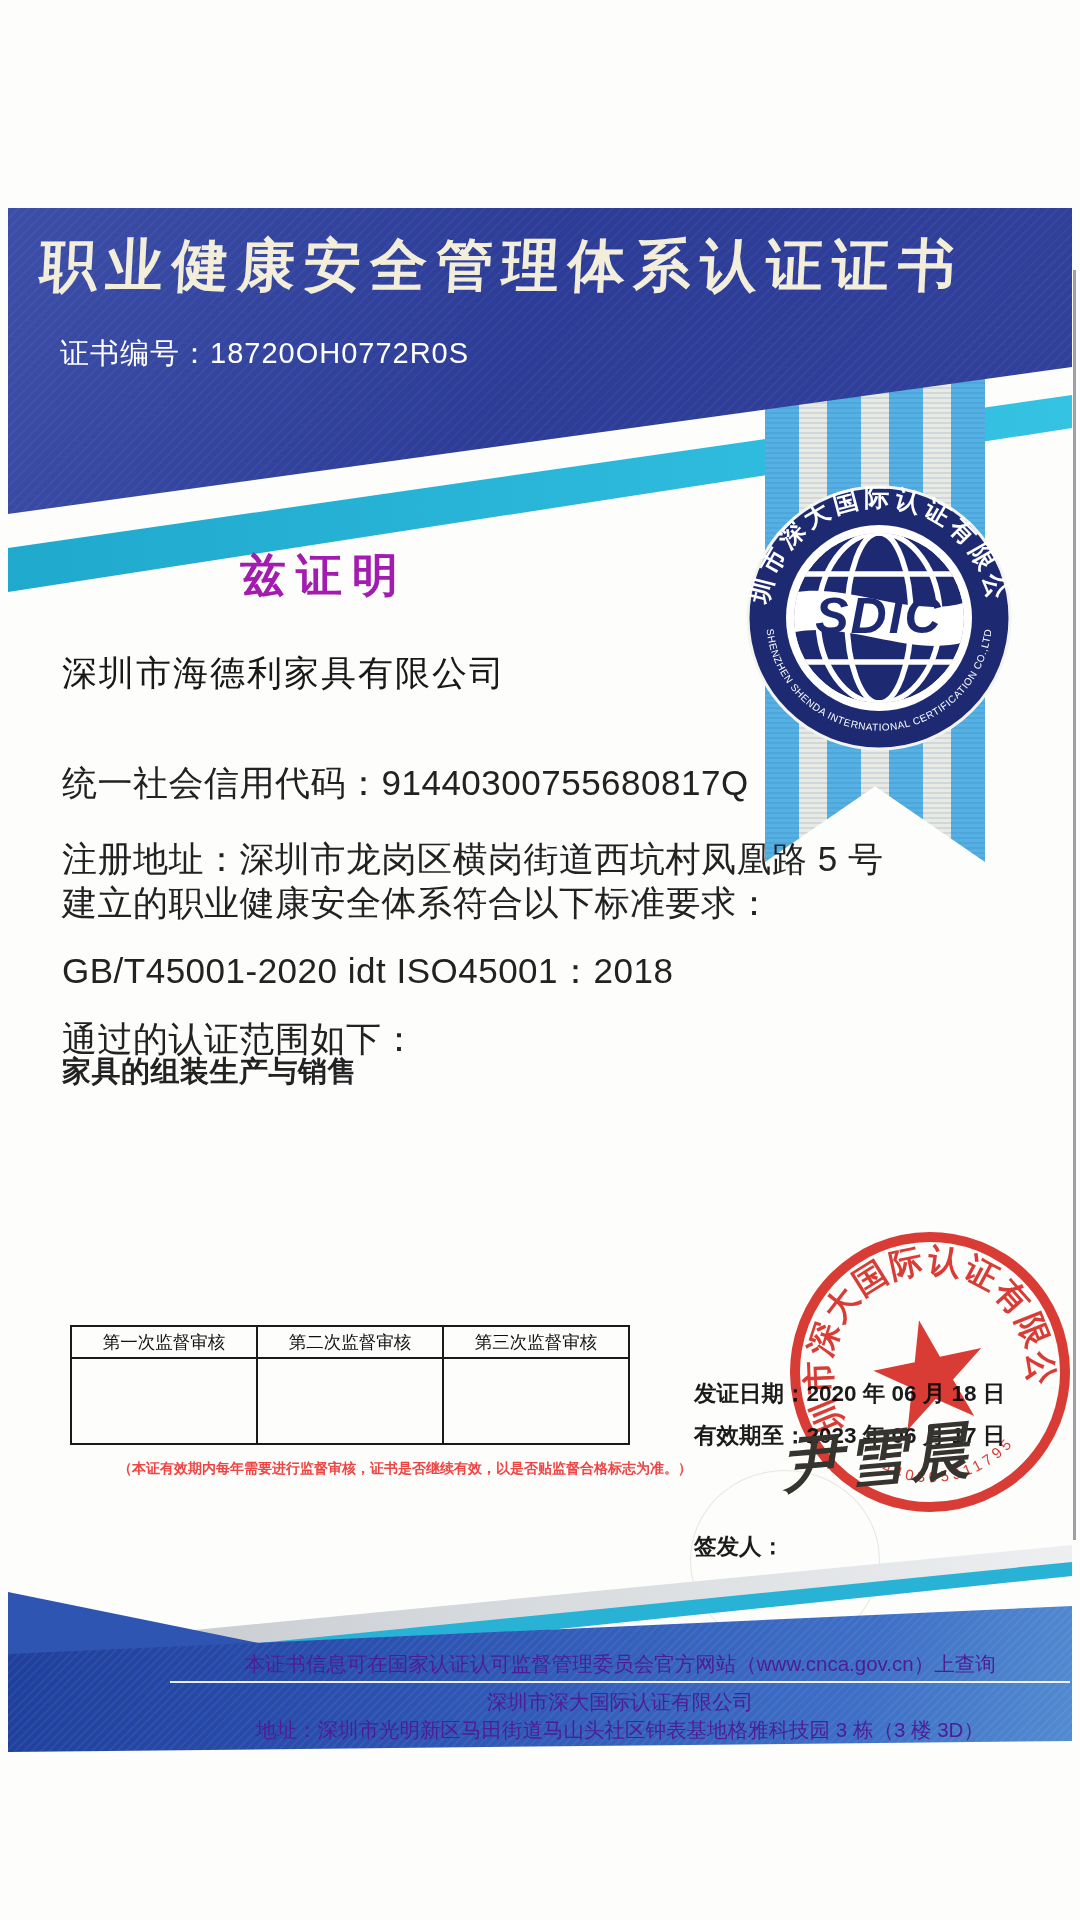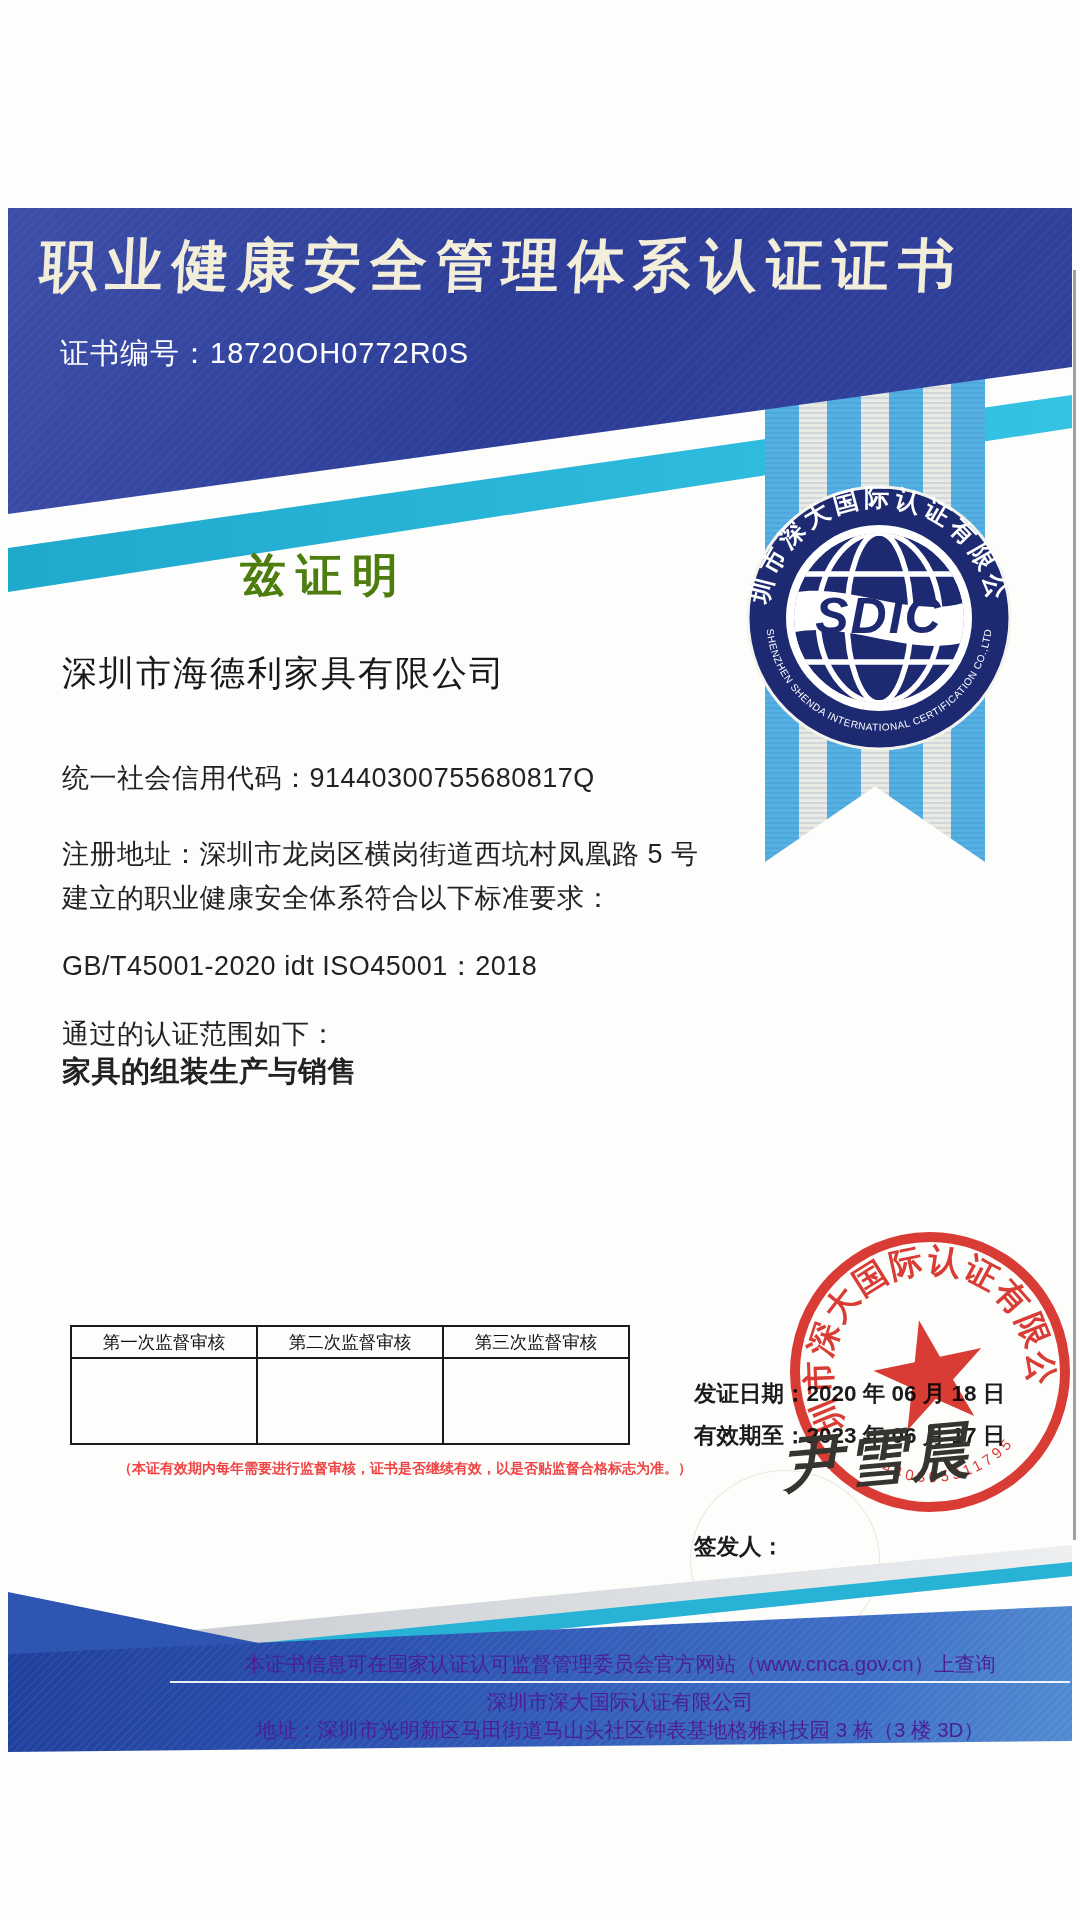--- a/index.html
+++ b/index.html
@@ -39,23 +39,23 @@
     clip-path:polygon(0 0, 100% 0, 100% 99%, 50% 84%, 0 99%);
     background-color:#e9eae4;
     background-image:
       repeating-linear-gradient(180deg, rgba(25,85,150,.12) 0 2px, rgba(255,255,255,0) 2px 5px),
       repeating-linear-gradient(90deg, #55b1e3 0 34px, rgba(0,0,0,0) 34px 62px);
   }
   .badge { position:absolute; left:744px; top:483px; }
   .badge text { font-family:"Liberation Sans", sans-serif; }
 
   
-  .stmt-heading { position:absolute; left:240px; top:545px; font-size:46px; font-weight:600; color:#4d7c0f; letter-spacing:10px; }
+  .stmt-heading { position:absolute; left:240px; top:545px; font-size:46px; font-weight:600; color:#a21caf; letter-spacing:10px; }
   .company-name { position:absolute; left:62px; top:650px; font-size:35px; font-weight:500; color:#191919; letter-spacing:2px; }
-  .body-line { position:absolute; left:62px; color:#222222; font-size:27px; font-weight:500; letter-spacing:.5px; white-space:nowrap; }
+  .body-line { position:absolute; left:62px; color:#222222; font-size:35px; font-weight:500; letter-spacing:.5px; white-space:nowrap; }
   .l-credit { top:760px; }
   .l-addr   { top:836px; }
   .l-stdint { top:880px; }
   .l-std    { top:948px; }
   .l-scpint { top:1016px; }
   .l-scope  { top:1052px; font-size:29px; font-weight:700; }
 
   
   .audit-table {
     position:absolute; left:70px; top:1325px; width:560px; height:118px;

